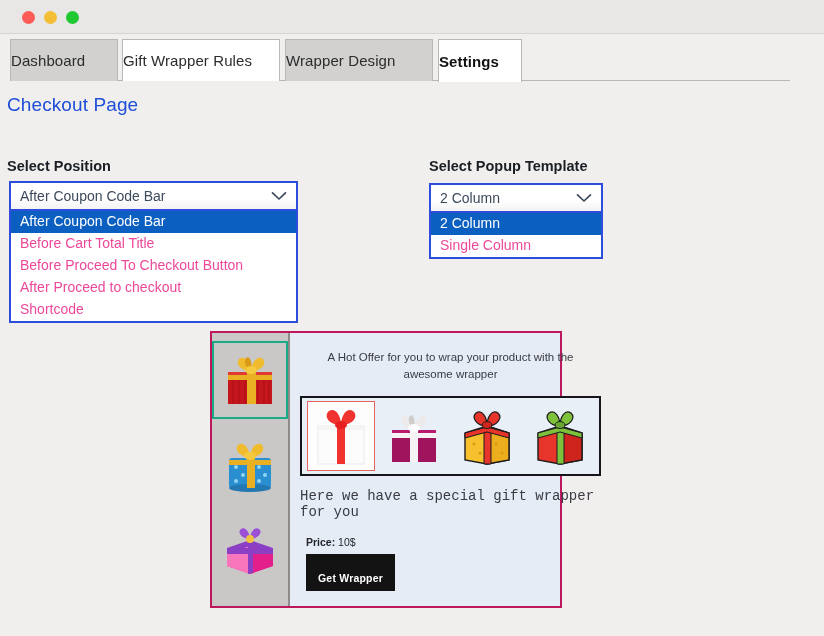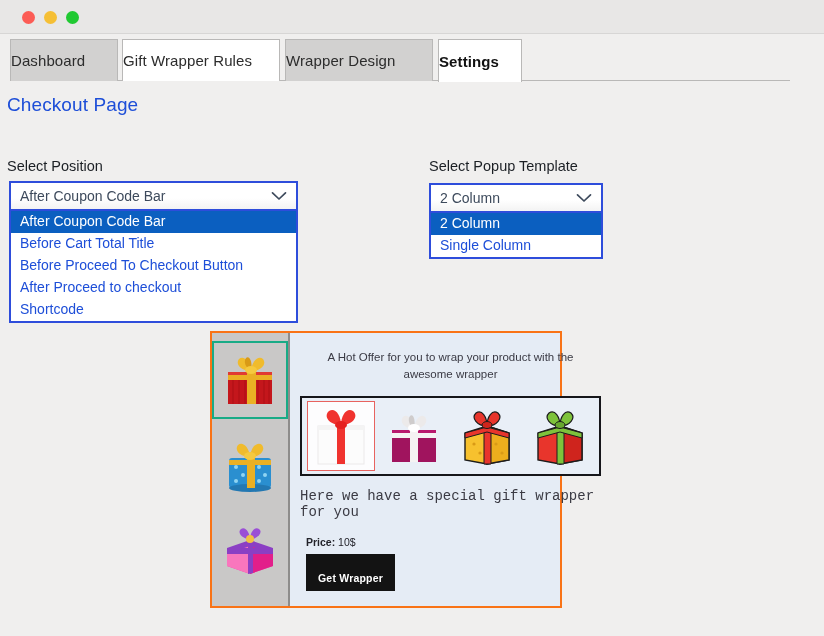--- a/index.html
+++ b/index.html
@@ -84,21 +84,21 @@
     left: 7px; top: 94px;
     font-size: 19px;
     color: #1d4ed8;
     letter-spacing: .1px;
   }
 
   
   .field-label {
     position: absolute;
     font-size: 14.5px;
-    font-weight: normal;
+    font-weight: bold;
     color: #1b1f24;
   }
   #label-position { left: 7px;   top: 158px; }
   #label-template { left: 429px; top: 158px; }
 
   
   .select-wrap { position: absolute; }
   #dd-position { left: 9px;  top: 181px; width: 289px; }
   #dd-template { left: 429px; top: 183px; width: 174px; }
 
@@ -125,38 +125,38 @@
   }
   .options {
     box-sizing: border-box;
     border: 2px solid #2e4ddb;
     border-top: none;
     background: #ffffff;
     padding: 0;
   }
   .option {
     font-size: 14px;
-    color: #1d4ed8;
+    color: #ec4899;
     padding: 1px 0 2px 9px;
     line-height: 19px;
     cursor: pointer;
     white-space: nowrap;
   }
   .option.selected {
     background: #0b5fc0;
     color: #ffffff;
   }
 
   
   .preview {
     position: absolute;
     left: 210px; top: 331px;
     width: 352px; height: 277px;
     box-sizing: border-box;
-    border: 2px solid #f97316;
+    border: 2px solid #be185d;
     background: #e5ecf5;
     display: flex;
   }
   .preview-sidebar {
     width: 88px;
     background: #c9c8c7;
     border-right: 2px solid #8d8c8b;
     box-sizing: border-box;
     padding-top: 8px;
     display: flex;

